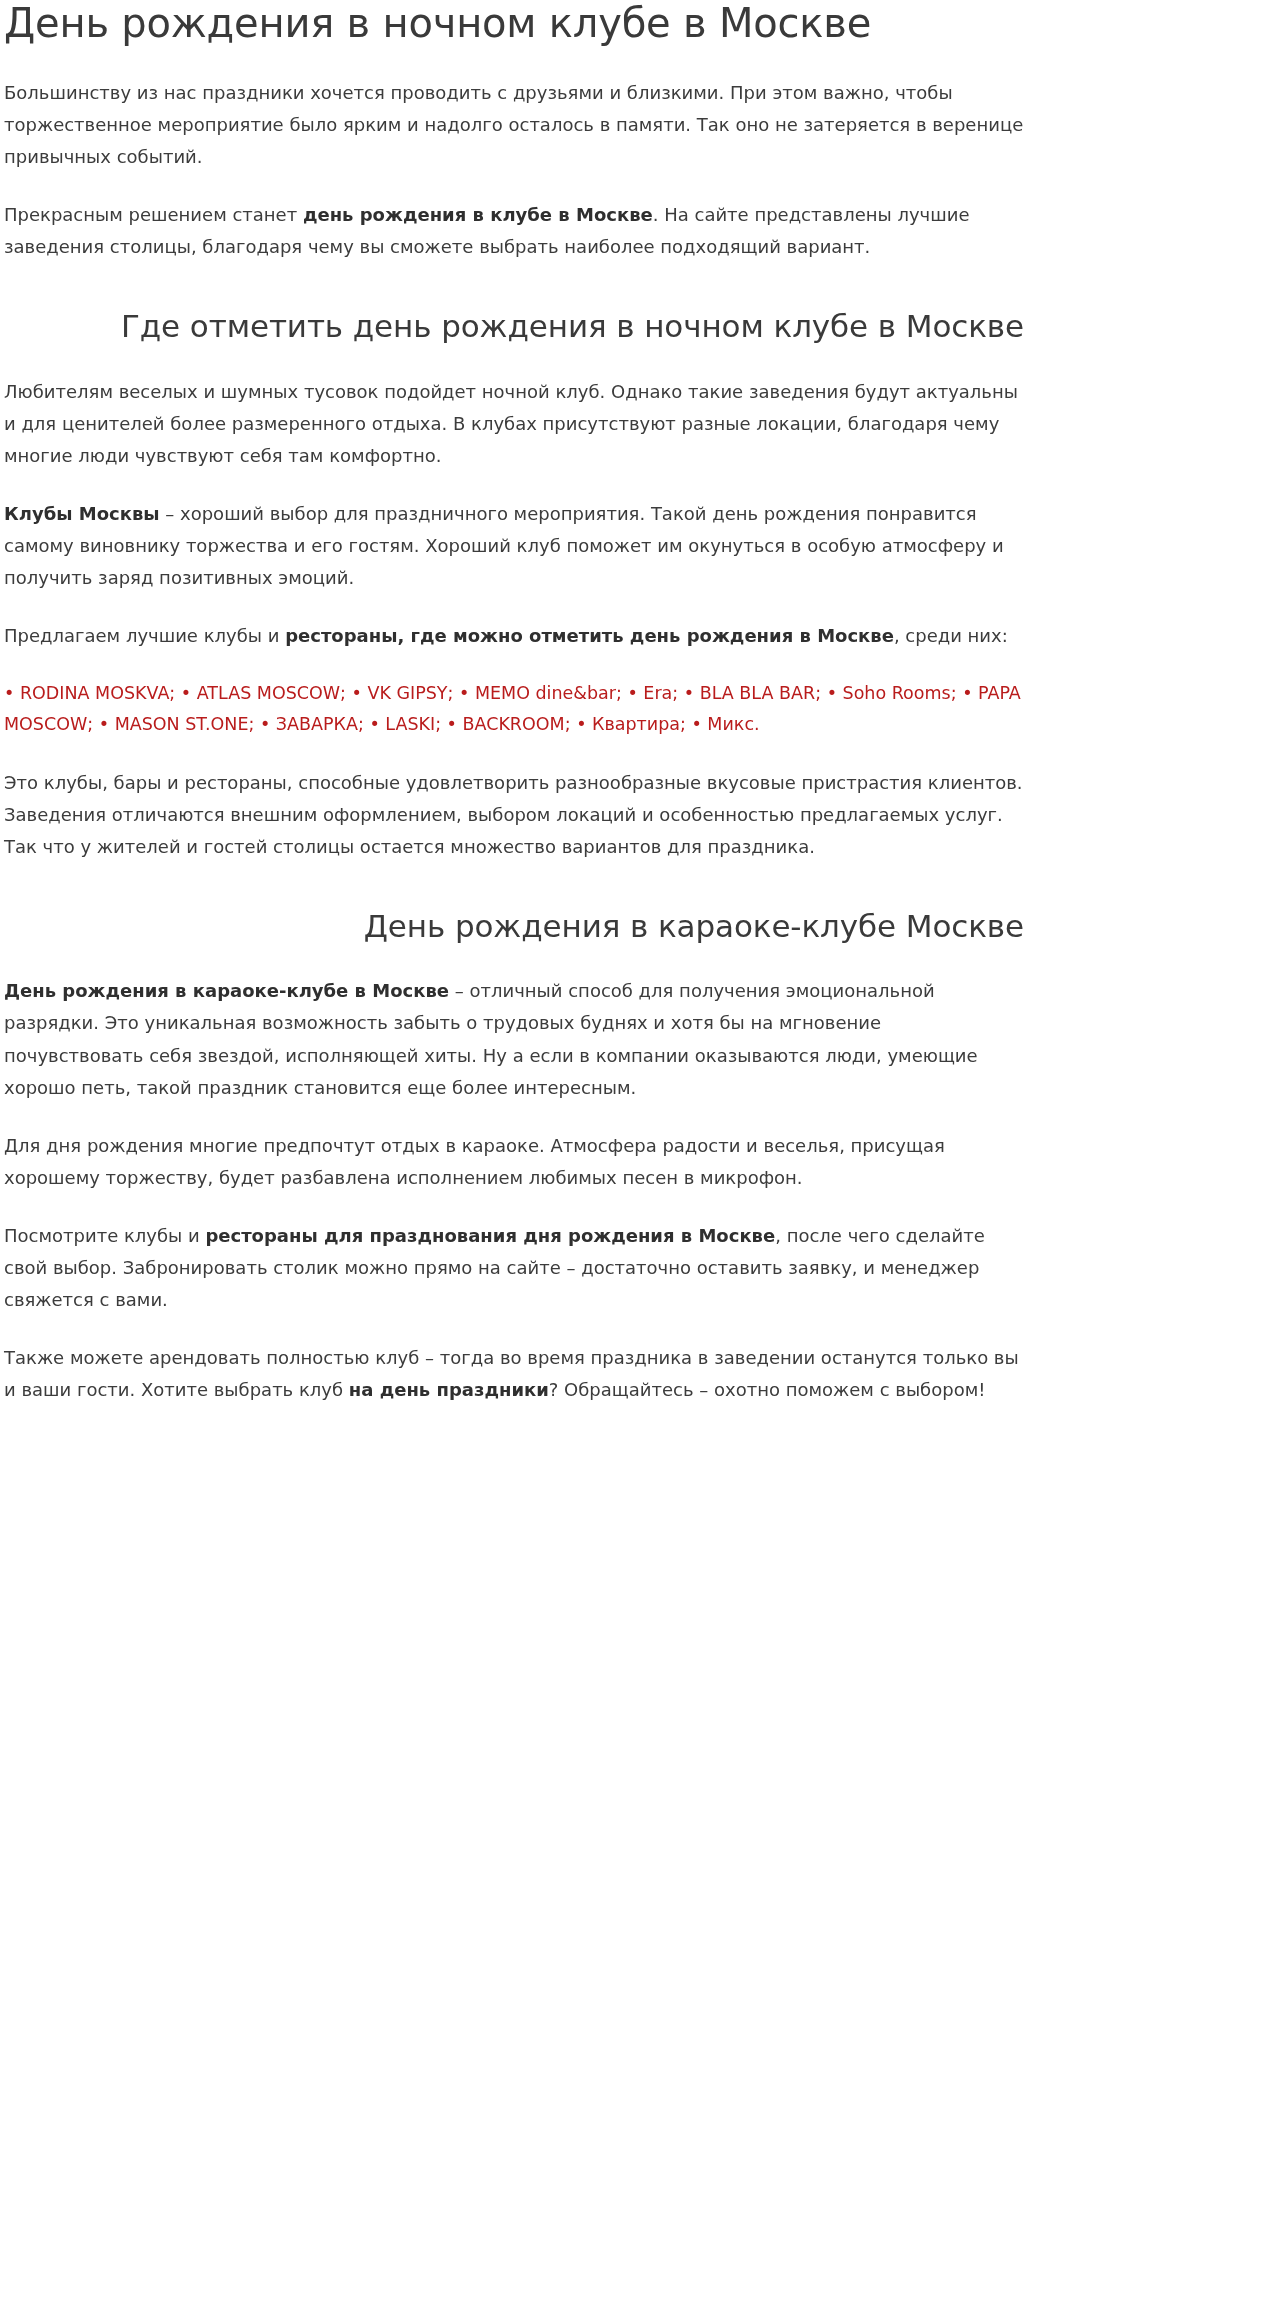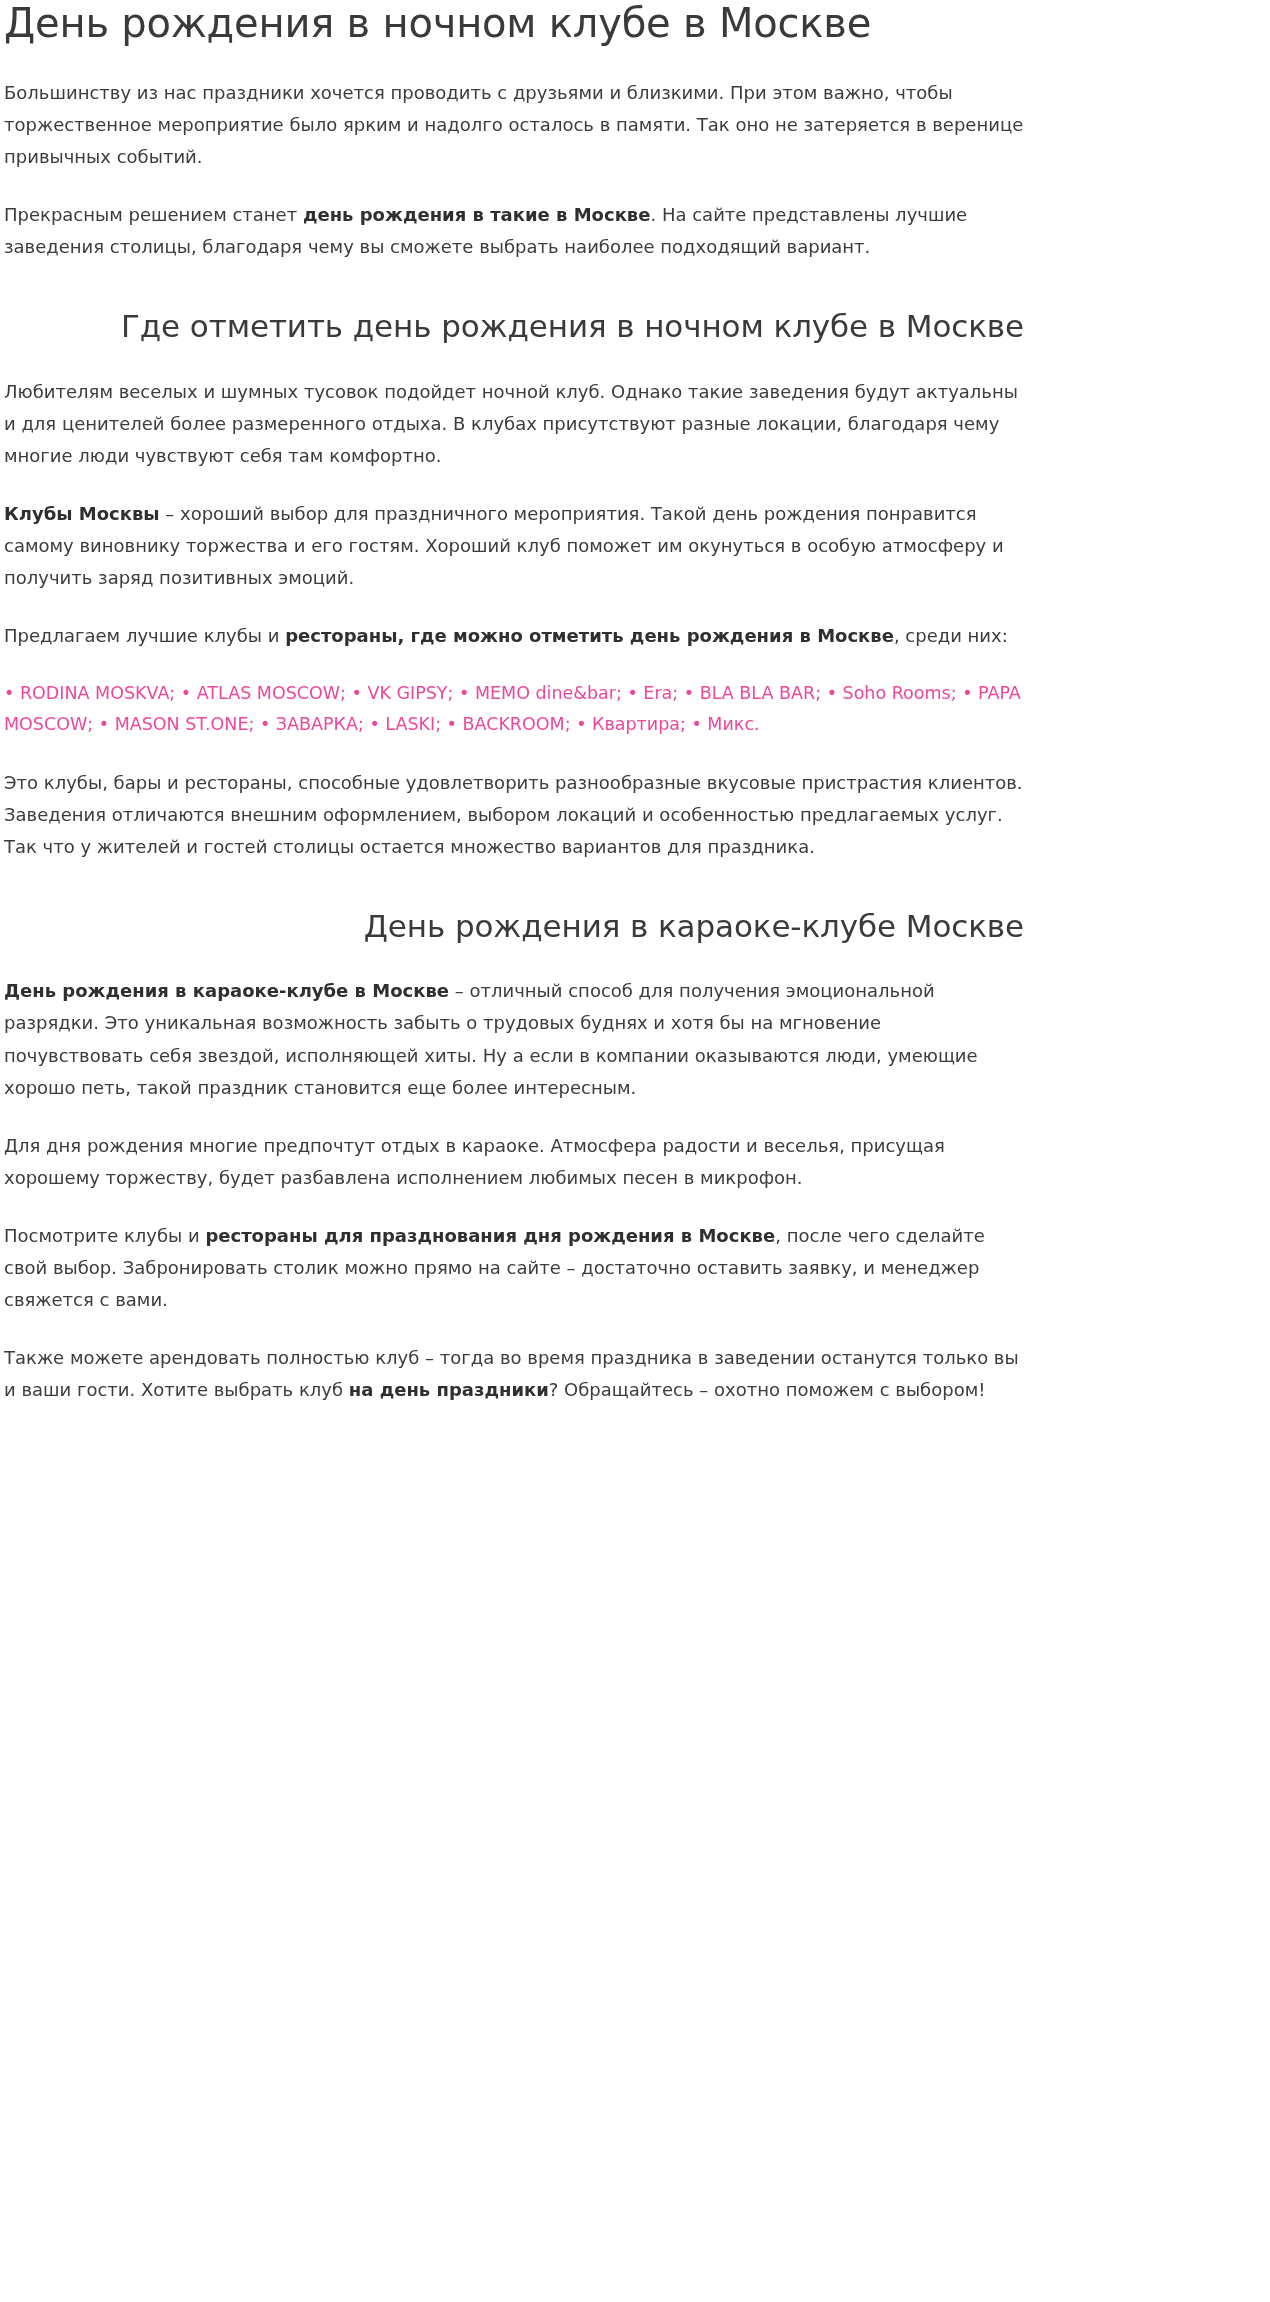--- a/index.html
+++ b/index.html
@@ -44,37 +44,37 @@
   p.para:last-child {
     margin-bottom: 0;
   }
   .b {
     font-weight: 700;
     color: #2f2f2f;
   }
   .clublist {
     font-size: 17.5px;
     line-height: 1.78;
-    color: #ec4899;
+    color: #b91c1c;
     margin: 8px 0 26px 0;
   }
   .clublist .bullet {
     display: inline;
   }
 </style>
 </head>
 <body>
 
 <div class="page">
 
   <h1 class="title">День рождения в ночном клубе в Москве</h1>
 
   <div id="intro-block">
       <p class="para"><span>Большинству из нас праздники хочется проводить с друзьями и близкими. При этом важно, чтобы торжественное мероприятие было ярким и надолго осталось в памяти. Так оно не затеряется в веренице привычных событий.</span></p>
-      <p class="para"><span>Прекрасным решением станет </span><span class="b">день рождения в такие в Москве</span><span>. На сайте представлены лучшие заведения столицы, благодаря чему вы сможете выбрать наиболее подходящий вариант.</span></p>
+      <p class="para"><span>Прекрасным решением станет </span><span class="b">день рождения в клубе в Москве</span><span>. На сайте представлены лучшие заведения столицы, благодаря чему вы сможете выбрать наиболее подходящий вариант.</span></p>
     </div>
 
   <div id="sections-container">
       <div>
         <h2 class="section">Где отметить день рождения в ночном клубе в Москве</h2>
         <p class="para"><span>Любителям веселых и шумных тусовок подойдет ночной клуб. Однако такие заведения будут актуальны и для ценителей более размеренного отдыха. В клубах присутствуют разные локации, благодаря чему многие люди чувствуют себя там комфортно.</span></p>
         <p class="para"><span class="b">Клубы Москвы</span><span> – хороший выбор для праздничного мероприятия. Такой день рождения понравится самому виновнику торжества и его гостям. Хороший клуб поможет им окунуться в особую атмосферу и получить заряд позитивных эмоций.</span></p>
         <p class="para"><span>Предлагаем лучшие клубы и </span><span class="b">рестораны, где можно отметить день рождения в Москве</span><span>, среди них:</span></p>
         <p class="clublist"><span class="bullet">• RODINA MOSKVA; </span><span class="bullet">• ATLAS MOSCOW; </span><span class="bullet">• VK GIPSY; </span><span class="bullet">• MEMO dine&amp;bar; </span><span class="bullet">• Era; </span><span class="bullet">• BLA BLA BAR; </span><span class="bullet">• Soho Rooms; </span><span class="bullet">• PAPA MOSCOW; </span><span class="bullet">• MASON ST.ONE; </span><span class="bullet">• ЗАВАРКА; </span><span class="bullet">• LASKI; </span><span class="bullet">• BACKROOM; </span><span class="bullet">• Квартира; </span><span class="bullet">• Микс.</span></p>
         <p class="para"><span>Это клубы, бары и рестораны, способные удовлетворить разнообразные вкусовые пристрастия клиентов. Заведения отличаются внешним оформлением, выбором локаций и особенностью предлагаемых услуг. Так что у жителей и гостей столицы остается множество вариантов для праздника.</span></p>

